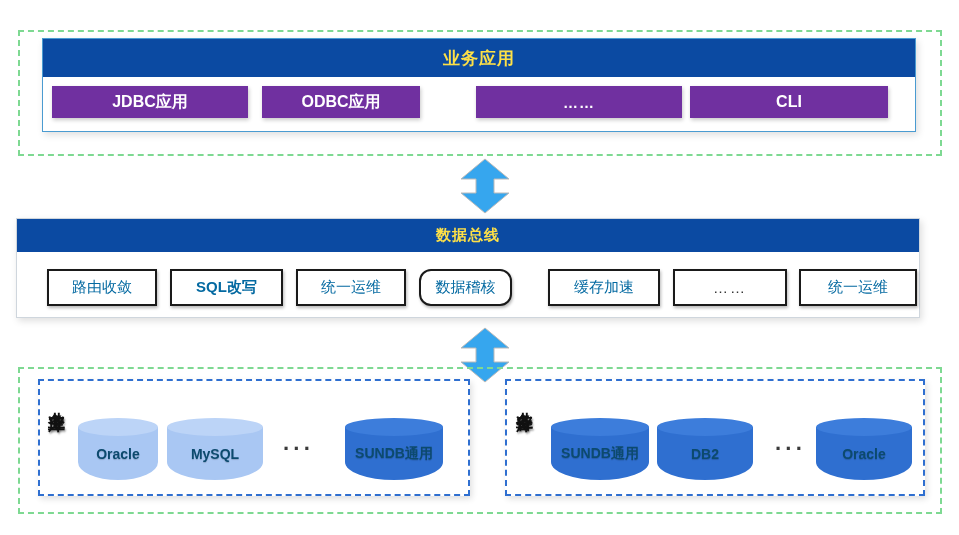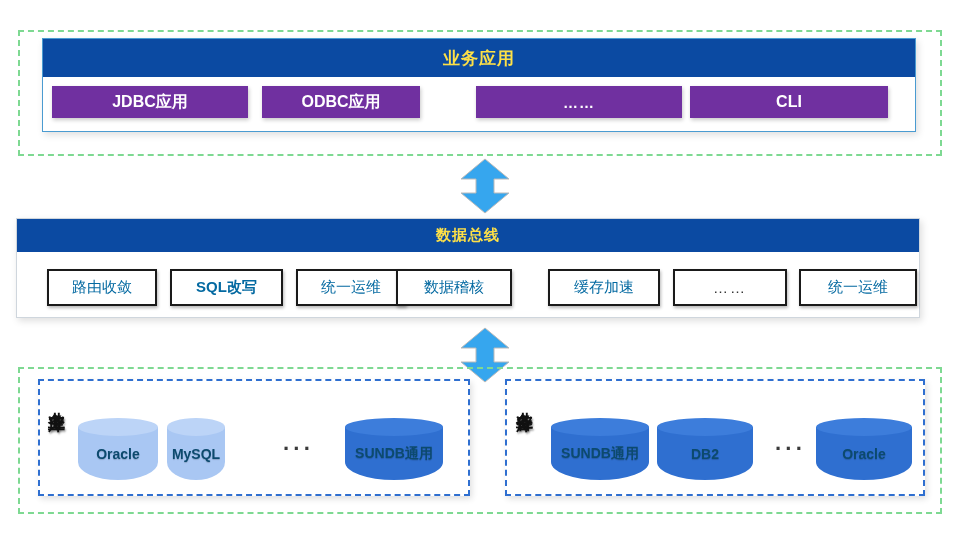--- a/index.html
+++ b/index.html
@@ -206,21 +206,21 @@
 
   <div class="chip-white" style="left:47px; top:269px; width:110px; height:37px;">
     <span>路由收敛</span>
   </div>
   <div class="chip-white" style="left:170px; top:269px; width:113px; height:37px;font-weight:bold;">
     <span>SQL改写</span>
   </div>
   <div class="chip-white" style="left:296px; top:269px; width:110px; height:37px;">
     <span>统一运维</span>
   </div>
-  <div class="chip-white" style="left:396px; top:269px; width:116px; height:37px;">
+  <div class="chip-white" style="left:419px; top:269px; width:93px; height:37px;border-radius:12px;">
     <span>数据稽核</span>
   </div>
   <div class="chip-white" style="left:548px; top:269px; width:112px; height:37px;">
     <span>缓存加速</span>
   </div>
   <div class="chip-white dots" style="left:673px; top:269px; width:114px; height:37px;">
     <span>……</span>
   </div>
   <div class="chip-white" style="left:799px; top:269px; width:118px; height:37px;">
     <span>统一运维</span>
@@ -237,21 +237,21 @@
   <div class="blue-dash-box" style="left:38px; top:379px; width:432px; height:117px;"></div>
 
   <div class="v-label" style="left:48px; top:398px;">业务主库</div>
 
   <div class="cyl light" style="left:78px; top:418px; width:80px; height:62px;">
     <div class="body"></div>
     <div class="top"></div>
     <div class="label">Oracle</div>
   </div>
 
-  <div class="cyl light" style="left:167px; top:418px; width:58px; height:62px;text-align:right;">
+  <div class="cyl light" style="left:167px; top:418px; width:96px; height:62px;text-align:right;">
     <div class="body"></div>
     <div class="top"></div>
     <div class="label">MySQL</div>
   </div>
 
   <div class="ellipsis-dots" style="left:283px; top:438px;">···</div>
 
   <div class="cyl dark" style="left:345px; top:418px; width:98px; height:62px;">
     <div class="body"></div>
     <div class="top"></div>

